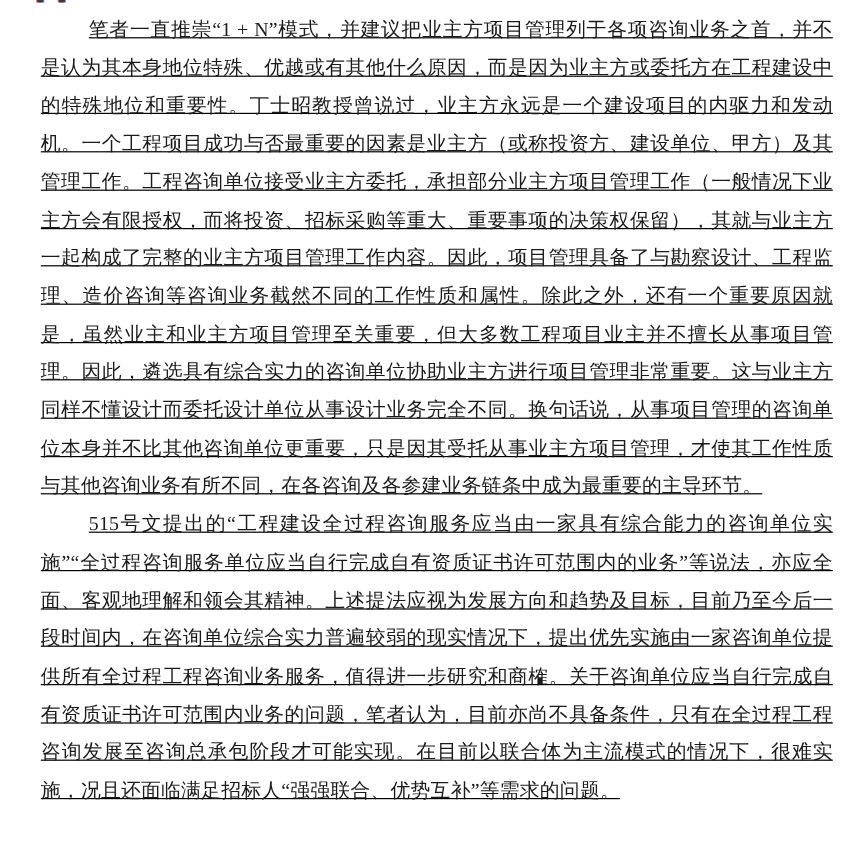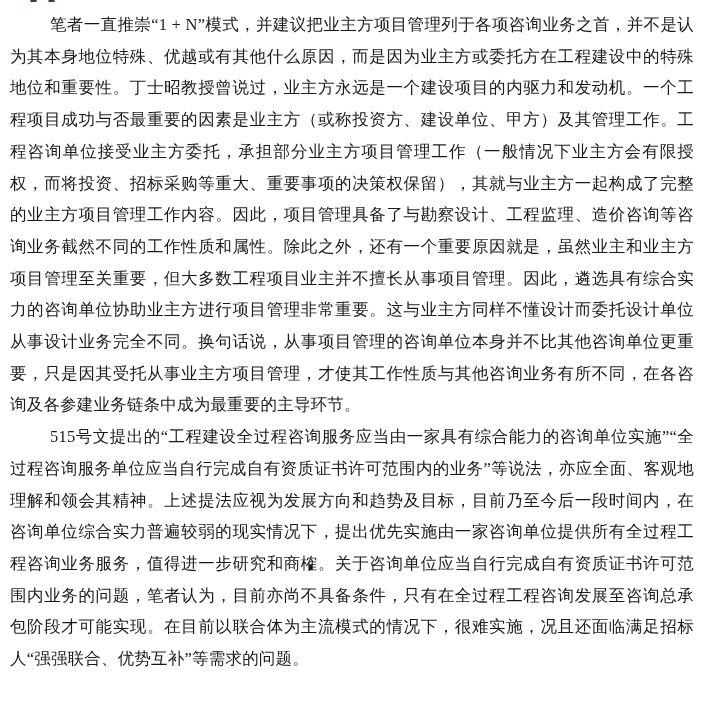--- a/index.html
+++ b/index.html
@@ -14,21 +14,22 @@
     position: relative;
     font-family: "Liberation Serif", "DejaVu Serif", serif;
   }
   .page {
     position: absolute;
     top: 0;
     left: 0;
     width: 712px;
     height: 701px;
     box-sizing: border-box;
-    padding: 9px 18px 0 10px;
+    padding: 9px 18px 0 34px;
+    text-decoration: underline;
   }
   
   .remnant {
     position: absolute;
     top: 0;
     left: 0;
     width: 100%;
     height: 3px;
     overflow: hidden;
   }

